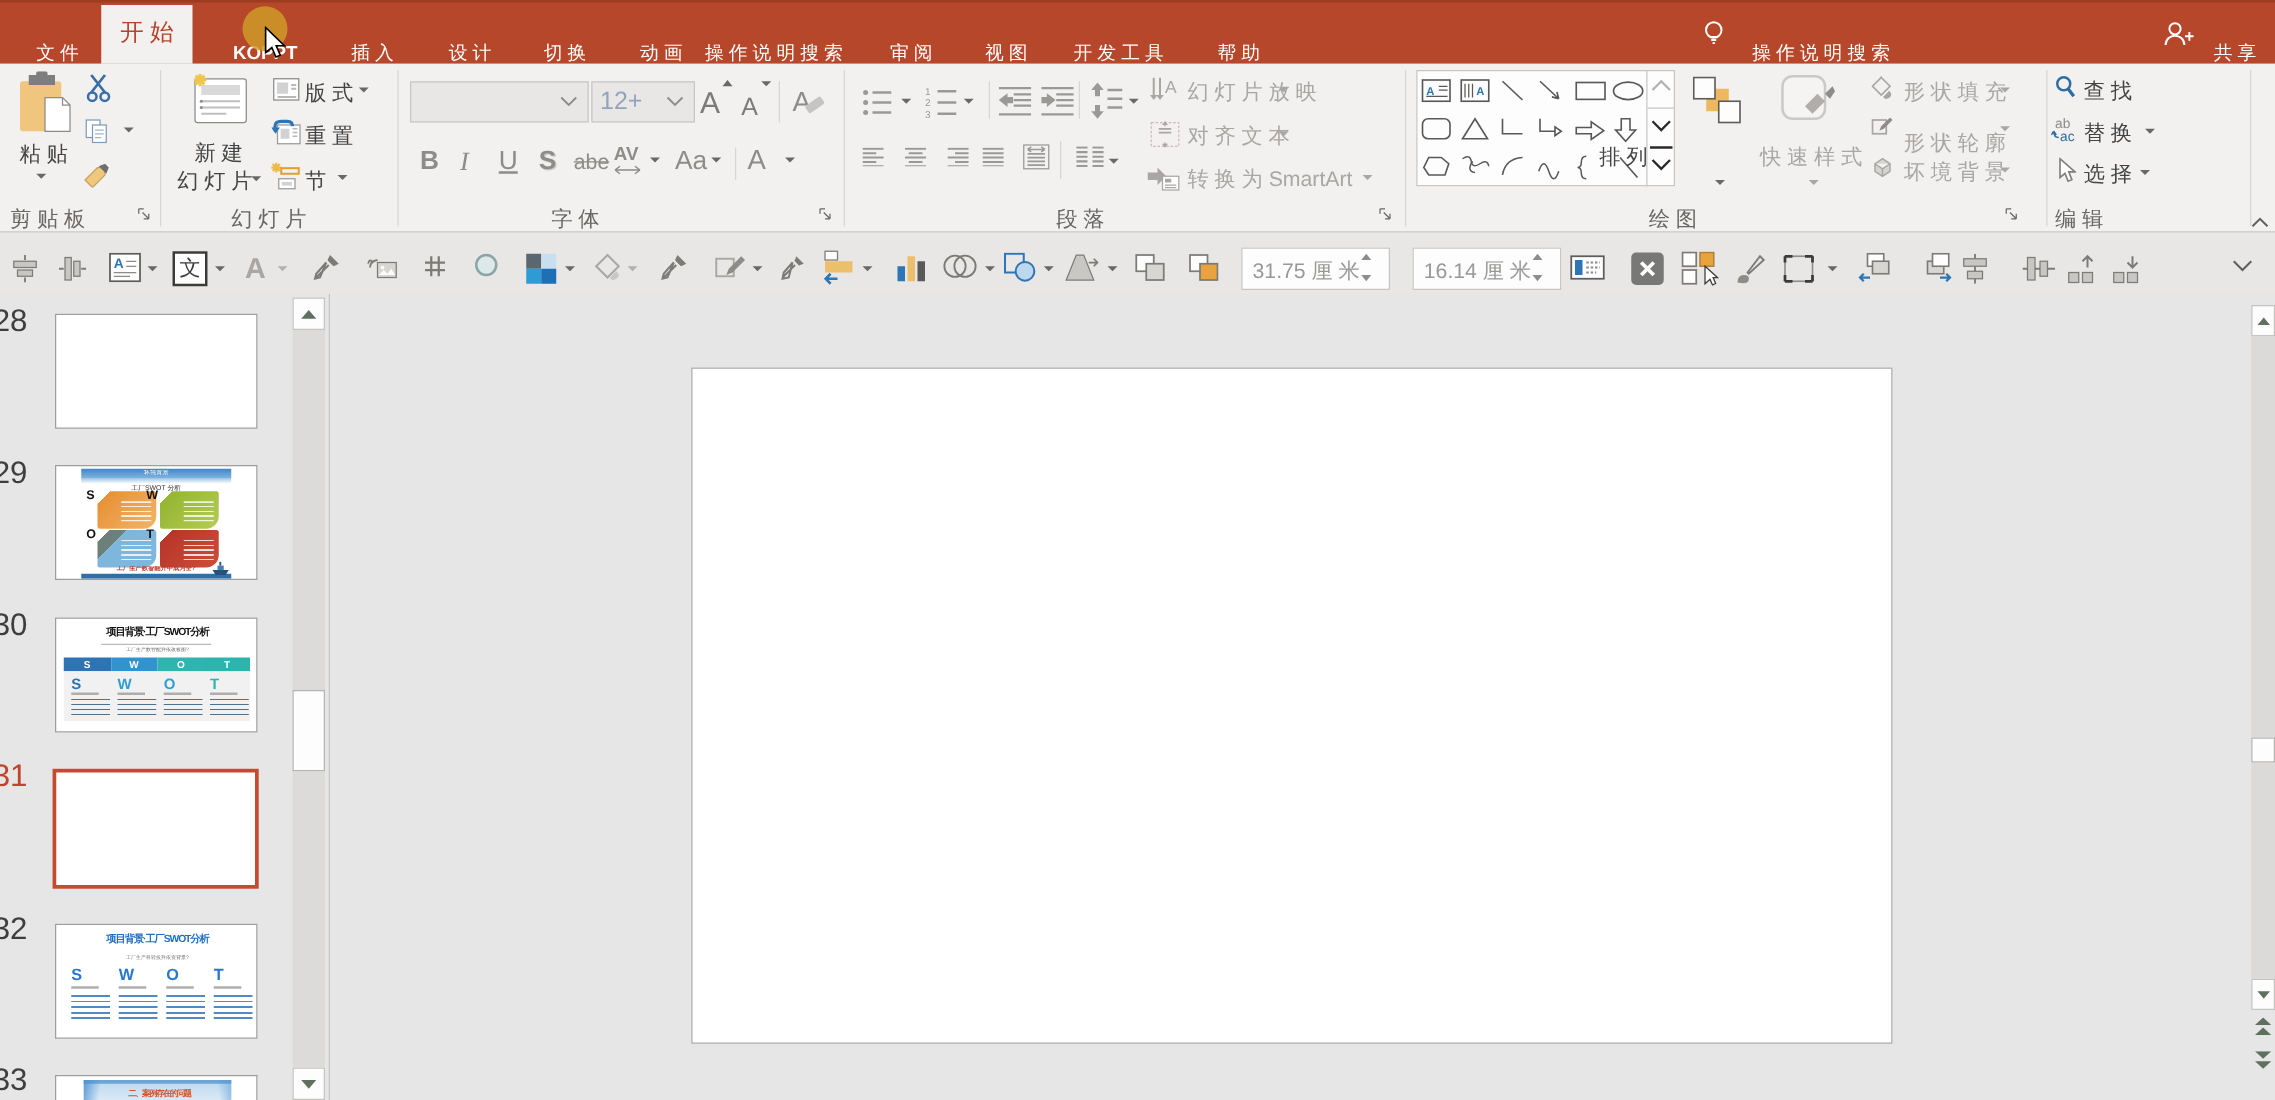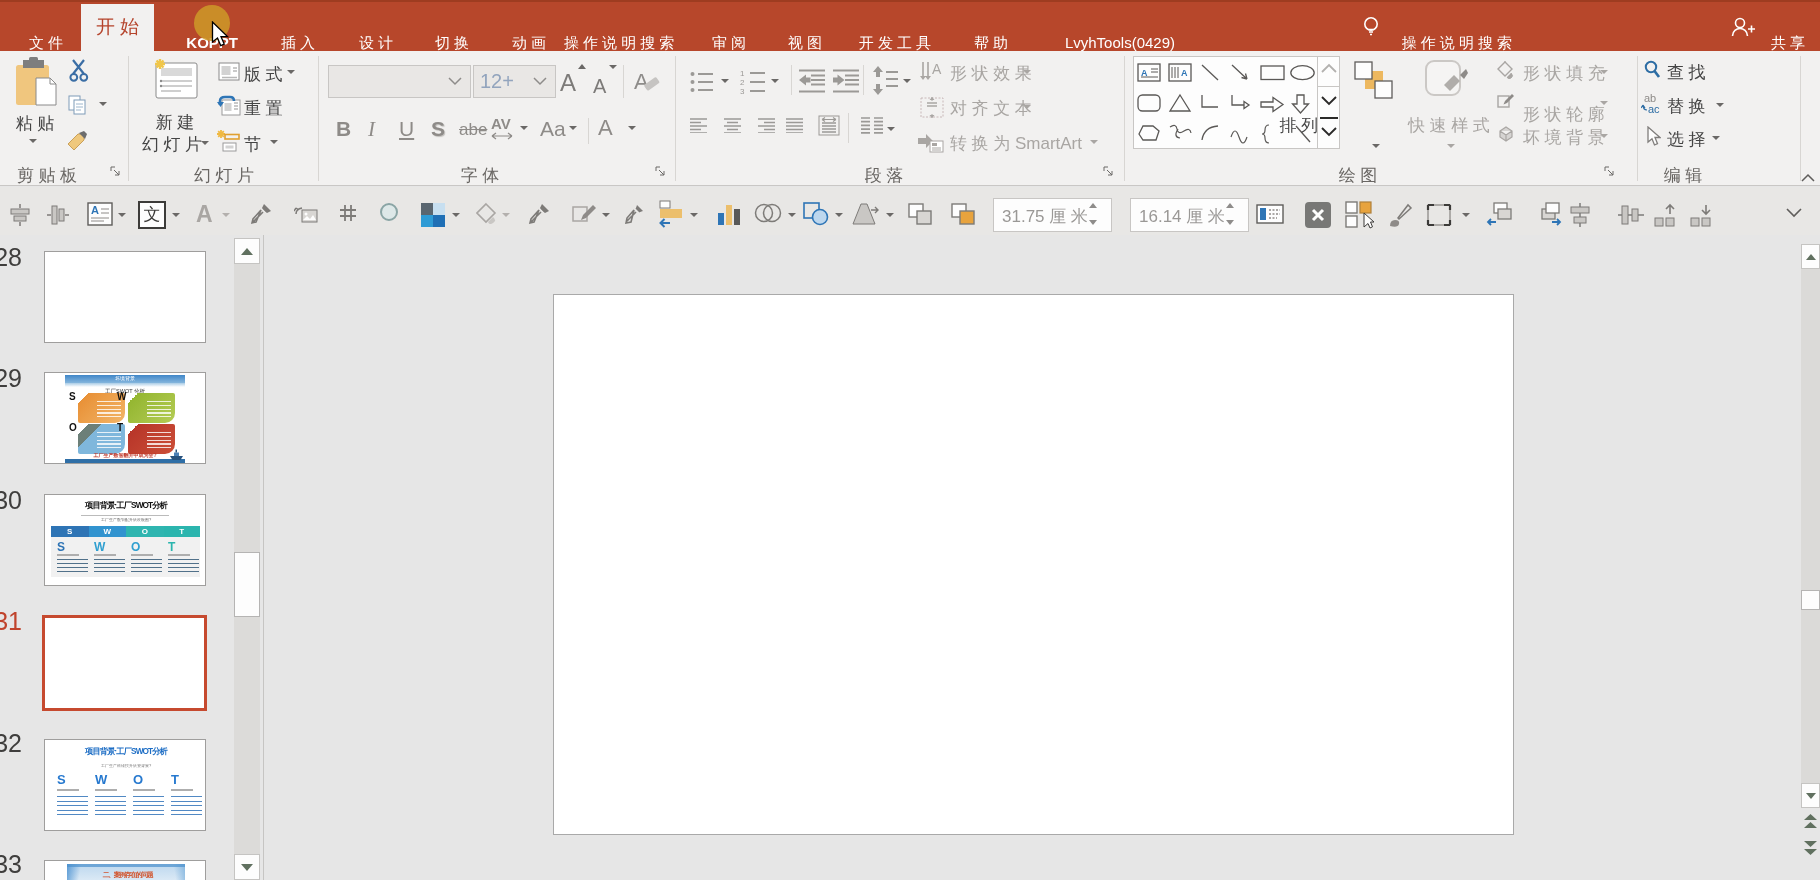--- a/index.html
+++ b/index.html
@@ -1,41 +1,40 @@
 <!DOCTYPE html>
 <html><head><meta charset="utf-8">
 <style>
 *{margin:0;padding:0;box-sizing:border-box}
 html,body{width:1820px;height:880px;overflow:hidden}
 body{position:relative;font-family:"Liberation Sans",sans-serif;background:#E6E6E6;-webkit-font-smoothing:antialiased}
 .a{position:absolute}
 .k{letter-spacing:.27em;margin-right:-.27em}
 .caret{position:absolute;width:0;height:0;border-left:4px solid transparent;border-right:4px solid transparent;border-top:4px solid #6a6866}
 .vsep{position:absolute;width:1px;background:#d8d6d3;top:5px;height:125px}
-.glabel{position:absolute;top:113px;font-size:17px;color:#696663;text-align:center;white-space:nowrap}
+.glabel{position:absolute;top:113px;font-size:17px;color:#696663;white-space:nowrap}
 .dlg{position:absolute;width:11px;height:11px}
 .gtxt{color:#444;font-size:17px;white-space:nowrap}
 .dtxt{color:#a9a6a3;font-size:17px;white-space:nowrap}
 </style></head>
 <body>
 
 <div class="a" style="left:0;top:0;width:1820px;height:51px;background:#B7472B">
   <div class="a" style="left:0;top:0;width:1820px;height:2px;background:#9e3c20"></div>
   <div class="a tabt" style="left:7px;width:56px"><span class="k">文件</span></div>
   <div class="a tabt" style="left:170px;width:68px;font-weight:bold">KOPPT</div>
   <div class="a tabt" style="left:258px;width:57px"><span class="k">插入</span></div>
   <div class="a tabt" style="left:336px;width:57px"><span class="k">设计</span></div>
   <div class="a tabt" style="left:412px;width:57px"><span class="k">切换</span></div>
   <div class="a tabt" style="left:489px;width:57px"><span class="k">动画</span></div>
   <div class="a tabt" style="left:564px;width:105px"><span class="k">操作说明搜索</span></div>
   <div class="a tabt" style="left:688px;width:58px"><span class="k">审阅</span></div>
   <div class="a tabt" style="left:765px;width:57px"><span class="k">视图</span></div>
   <div class="a tabt" style="left:849px;width:82px"><span class="k">开发工具</span></div>
   <div class="a tabt" style="left:951px;width:57px"><span class="k">帮助</span></div>
-  <div class="a tabt" style="left:1035px;width:140px">LvyhTools(0429)</div>
   <svg class="a" style="left:1358px;top:13px" width="26" height="26" viewBox="0 0 26 26">
       <circle cx="13" cy="11" r="6.2" fill="none" stroke="#fff" stroke-width="1.6"></circle>
       <path d="M10.5 16.5 h5 M11 19 h4 M12 21.5 h2" stroke="#fff" stroke-width="1.5" fill="none"></path>
     </svg>
   <div class="a tabt" style="left:1394px;width:118px"><span class="k">操作说明搜索</span></div>
   <svg class="a" style="left:1729px;top:15px" width="26" height="24" viewBox="0 0 26 24">
       <circle cx="11" cy="8" r="4.5" fill="none" stroke="#fff" stroke-width="1.6"></circle>
       <path d="M3.5 21c0-5 4-7.5 7.5-7.5s7.5 2.5 7.5 7.5" fill="none" stroke="#fff" stroke-width="1.6"></path>
       <path d="M19 14 h7 M22.5 10.5 v7" stroke="#fff" stroke-width="1.6"></path>
     </svg>
@@ -232,21 +231,21 @@
       </g>
     </svg>
   <div class="caret" style="left:887px;top:76px"></div>
   <svg class="a" style="left:920px;top:11px" width="25" height="21" viewBox="0 0 25 21">
       <g stroke="#a9a6a3" stroke-width="1.6" fill="none">
         <path d="M3 0 v14 M8 0 v14"></path>
       </g>
       <path d="M3 18 l-3-4 h6 z M8 18 l-3-4 h6 z" fill="#a9a6a3"></path>
       <text x="12" y="12" font-size="14" fill="#a9a6a3" font-family="Liberation Sans">A</text>
     </svg>
-  <div class="a dtxt" style="left:950px;top:11px"><span class="k">形状效果</span></div>
+  <div class="a dtxt" style="left:950px;top:11px"><span class="k">幻灯片放映</span></div>
   <div class="caret" style="left:1023px;top:19px;border-top-color:#a9a6a3"></div>
   <svg class="a" style="left:920px;top:46px" width="24" height="21" viewBox="0 0 24 21">
       <rect x="1" y="1" width="22" height="19" fill="none" stroke="#c8b8b8" stroke-dasharray="2 1.5"></rect>
       <g stroke="#a9a6a3" stroke-width="1.4">
         <path d="M7 6 h10 M7 9 h10"></path>
       </g>
       <path d="M12 0 v4 M12 21 v-4" stroke="#a9a6a3"></path>
       <path d="M12 0 l-2.5 3 h5 z M12 21 l-2.5-3 h5 z" fill="#a9a6a3"></path>
     </svg>
   <div class="a dtxt" style="left:950px;top:46px"><span class="k">对齐文本</span></div>

